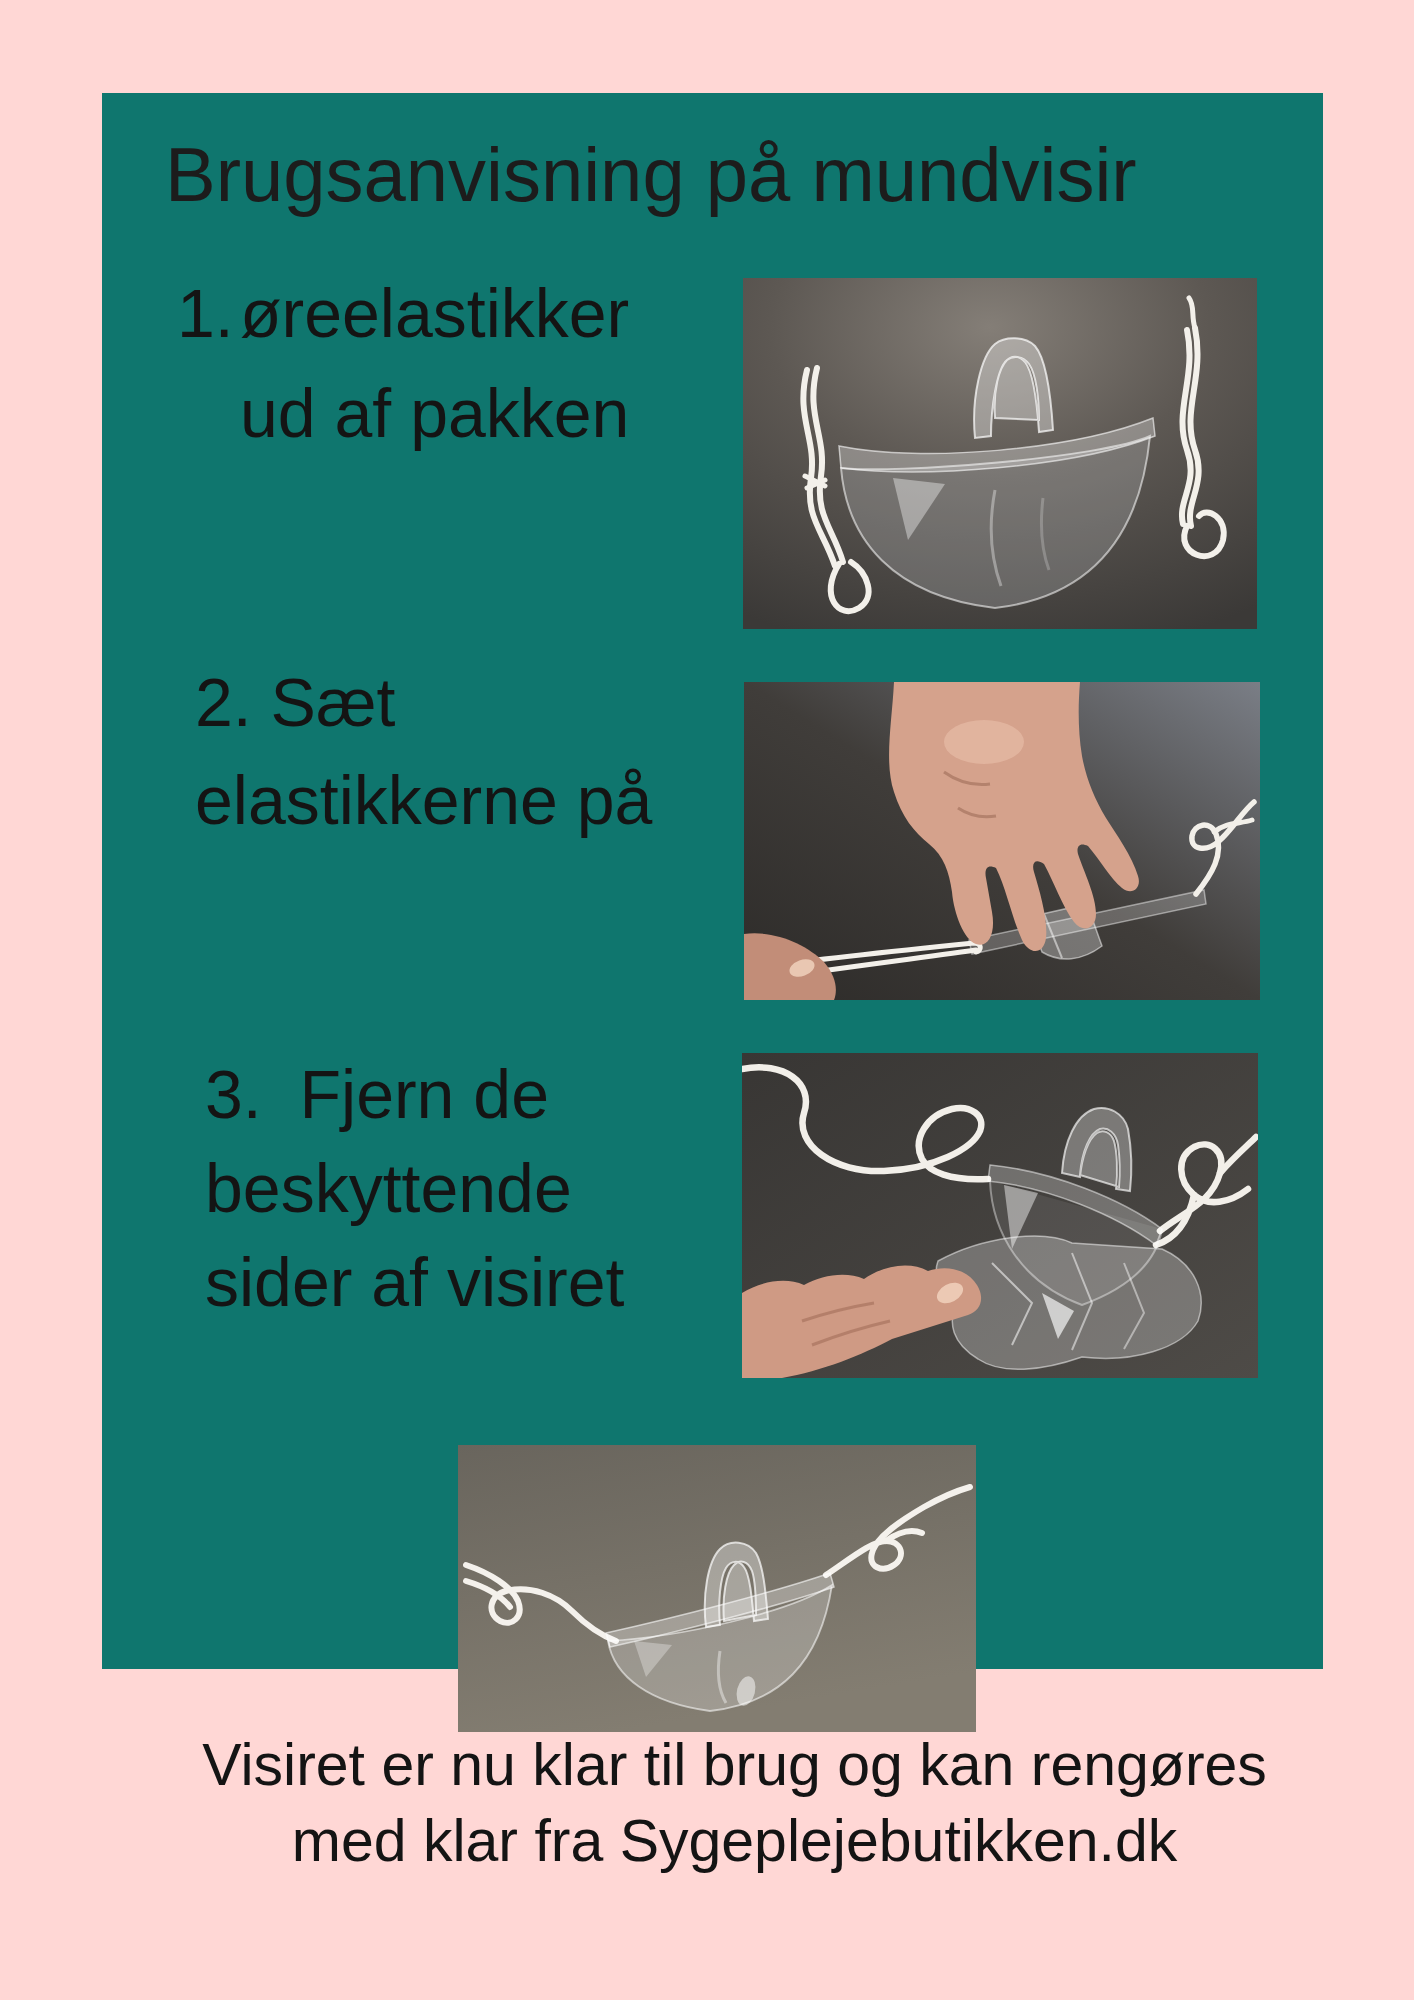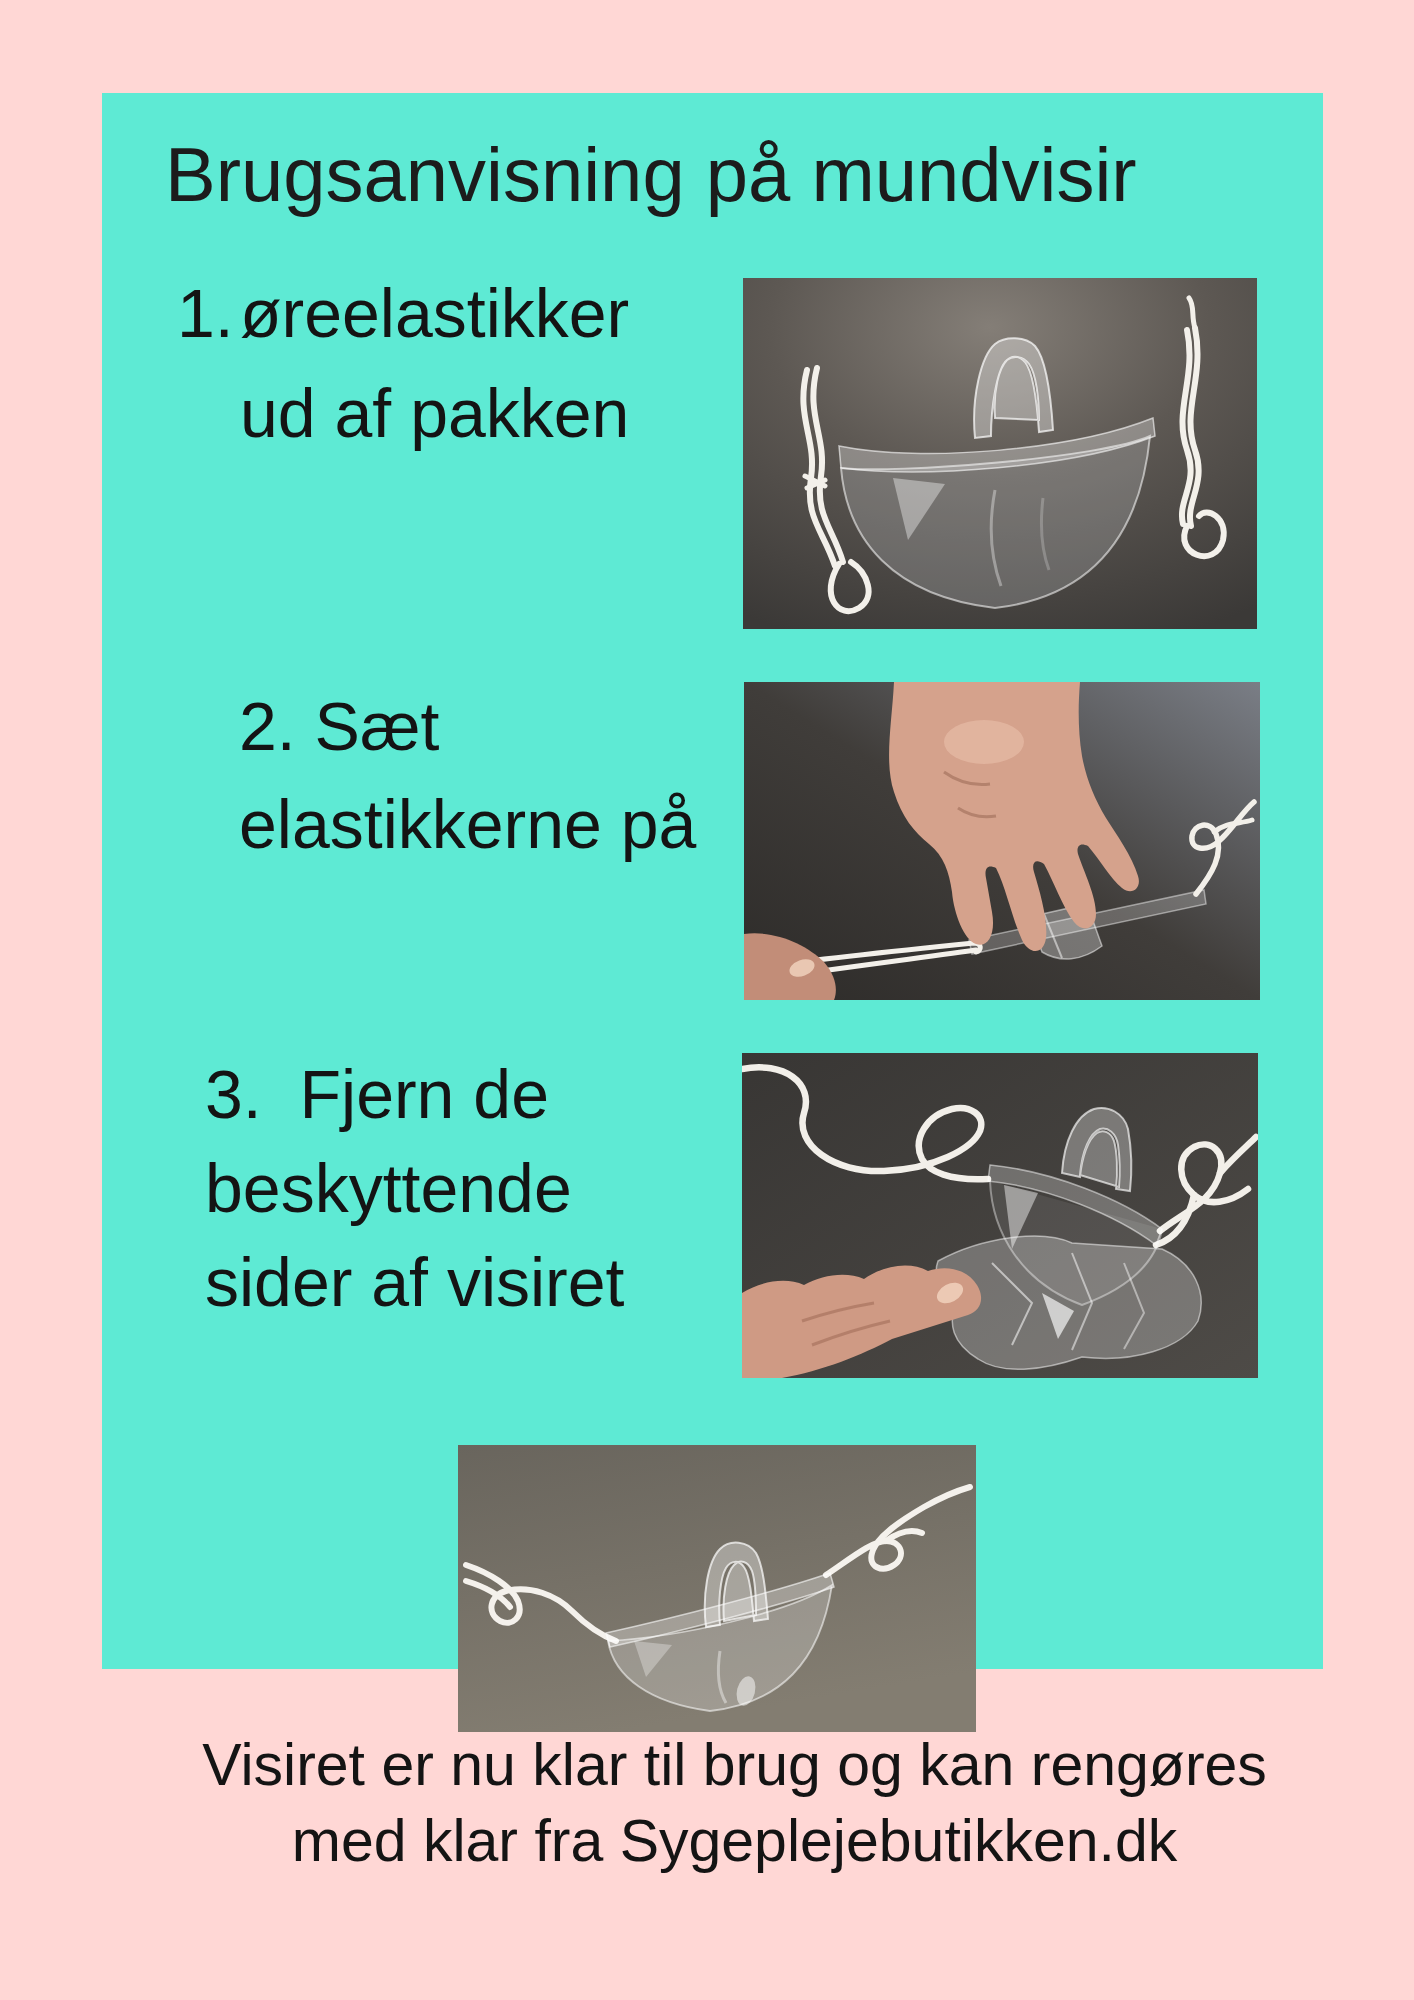--- a/index.html
+++ b/index.html
@@ -7,32 +7,32 @@
     width:1414px;height:2000px;
     background:#ffd7d5;
     font-family:"Liberation Sans", sans-serif;
     color:#161616;
     position:relative;
     overflow:hidden;
   }
   .page{position:absolute;left:0;top:0;width:1414px;height:2000px;background:#ffd7d5;}
   .card{
     position:absolute;left:102px;top:93px;width:1221px;height:1576px;
-    background:#5eead4;
+    background:#0f766e;
   }
   .title{
     position:absolute;left:63px;top:36px;
     font-size:76px;line-height:92px;white-space:nowrap;
     color:#1c1c1c;
   }
   .step{position:absolute;font-size:68px;color:#141414;}
   .step .row{display:flex;align-items:flex-start;}
   .step .num{flex:0 0 63px;}
   .step1{left:75px;top:170px;line-height:100px;}
-  .step2{left:93px;top:584px;line-height:98px;margin-left:44px;}
+  .step2{left:93px;top:560px;line-height:98px;}
   .step3{left:103px;top:954px;line-height:94px;}
   .line{display:block;white-space:pre;}
   .photo{
     position:absolute;display:block;
   }
   .photo1{left:641px;top:185px;width:514px;height:351px;}
   .photo2{left:642px;top:589px;width:516px;height:318px;}
   .photo3{left:640px;top:960px;width:516px;height:325px;}
   .photo4{left:356px;top:1352px;width:518px;height:287px;}
   .footer{

